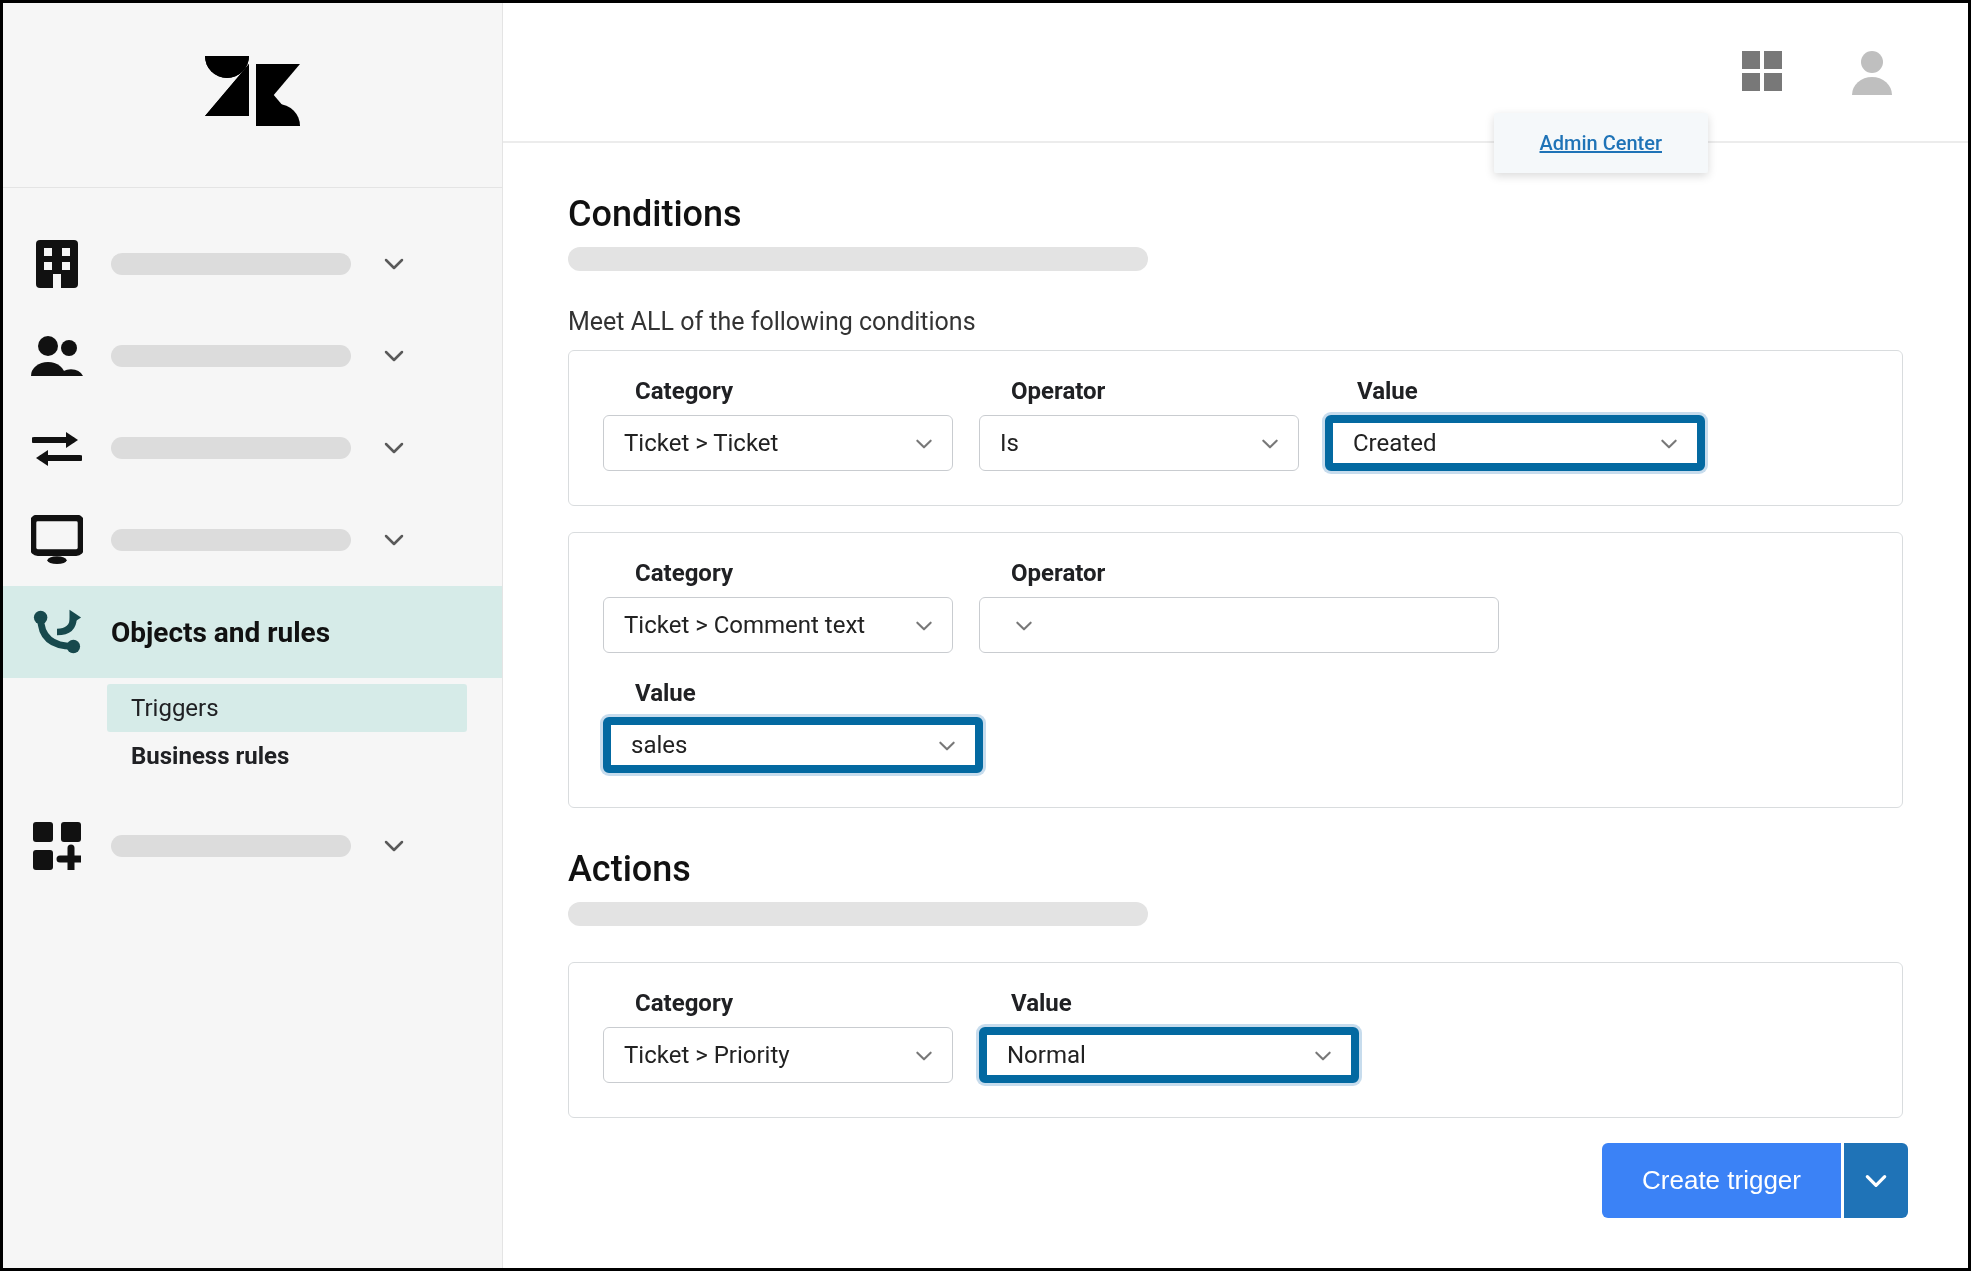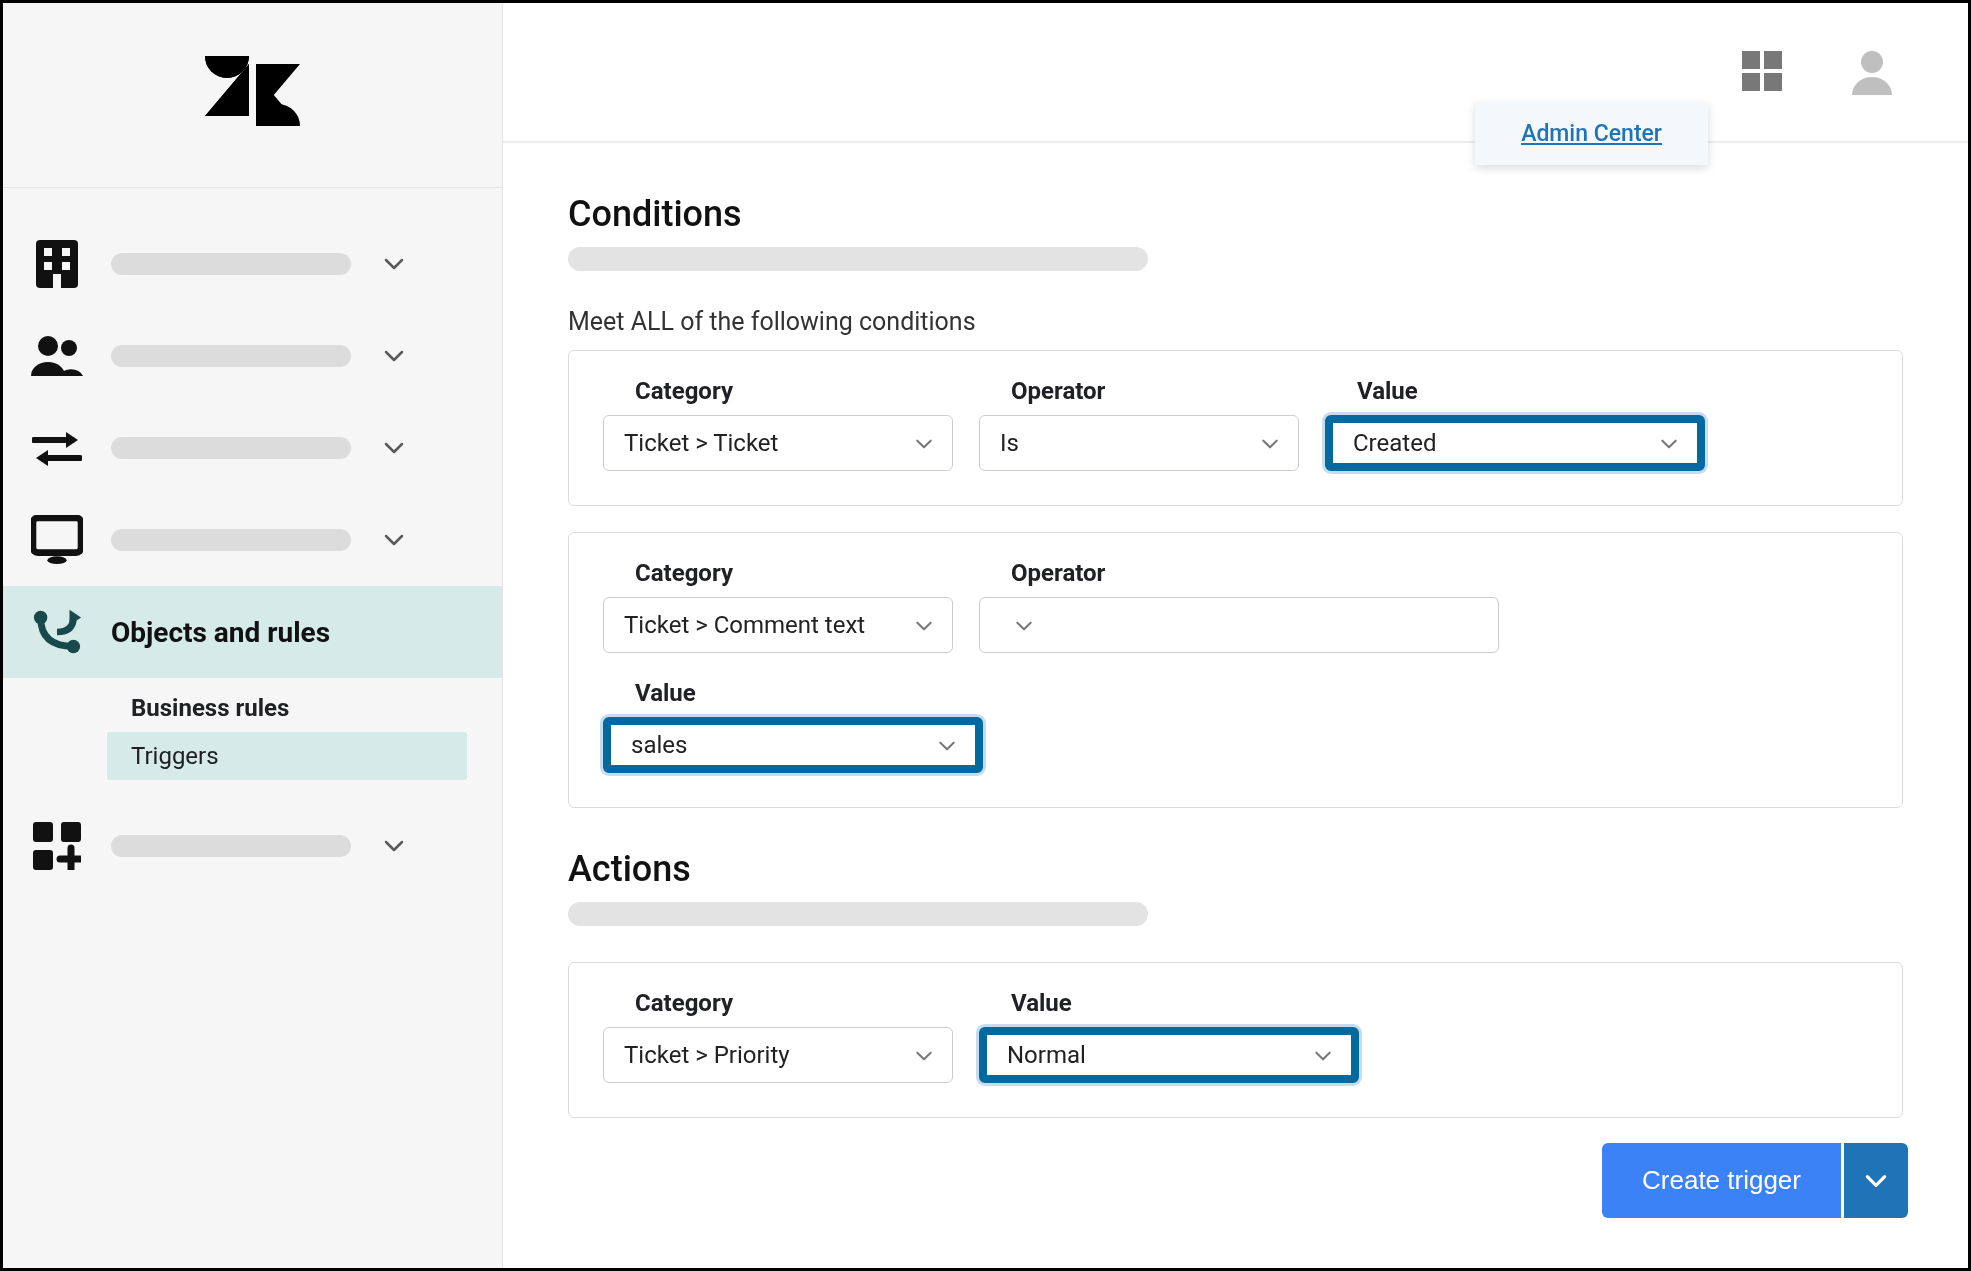--- a/index.html
+++ b/index.html
@@ -98,24 +98,24 @@
     border-bottom: 2px solid #ececec;
     display:flex;
     align-items:center;
     justify-content:flex-end;
     gap: 60px;
     padding: 0 70px 0 40px;
   }
   .top-icon { width:50px; height:50px; color:#787878; cursor:pointer; }
   .badge {
     position:absolute;
-    top: 99px;
+    top: 110px;
     right: 260px;
     padding: 18px 46px;
-    font-size: 23px;
+    font-size: 20px;
     background:#f5f8fa;
     color:#1f73b7;
     box-shadow: 0 3px 10px rgba(0,0,0,0.15);
     border-radius:2px;
     text-decoration: underline;
     font-weight:500;
   }
   .content {
     padding: 50px 65px 40px 65px;
     flex:1;
@@ -303,22 +303,22 @@
               <circle cx="10" cy="10" r="7" fill="#17494d"></circle>
               <circle cx="44" cy="40" r="7" fill="#17494d"></circle>
               <path d="M10 10 Q10 40 44 40" stroke="#17494d" stroke-width="7" fill="none"></path>
               <path d="M44 10 Q44 25 27 25" stroke="#17494d" stroke-width="7" fill="none"></path>
               <path d="M40 2 L52 10 L40 18 Z" fill="#17494d"></path>
             </svg>
         </span>
         <span class="nav-label">Objects and rules</span>
       </div>
       <div class="sub-items">
+        <div class="sub-item selected">Triggers</div>
         <div class="sub-item bold">Business rules</div>
-        <div class="sub-item selected">Triggers</div>
       </div>
 
       <div class="nav-item">
         <span class="nav-icon">
           <svg width="48" height="48" viewBox="0 0 48 48">
               <rect x="0" y="0" width="20" height="20" rx="3" fill="#111"></rect>
               <rect x="28" y="0" width="20" height="20" rx="3" fill="#111"></rect>
               <rect x="0" y="28" width="20" height="20" rx="3" fill="#111"></rect>
               <path d="M38 26 V48 M27 37 H49" stroke="#111" stroke-width="7" stroke-linecap="round"></path>
             </svg>

